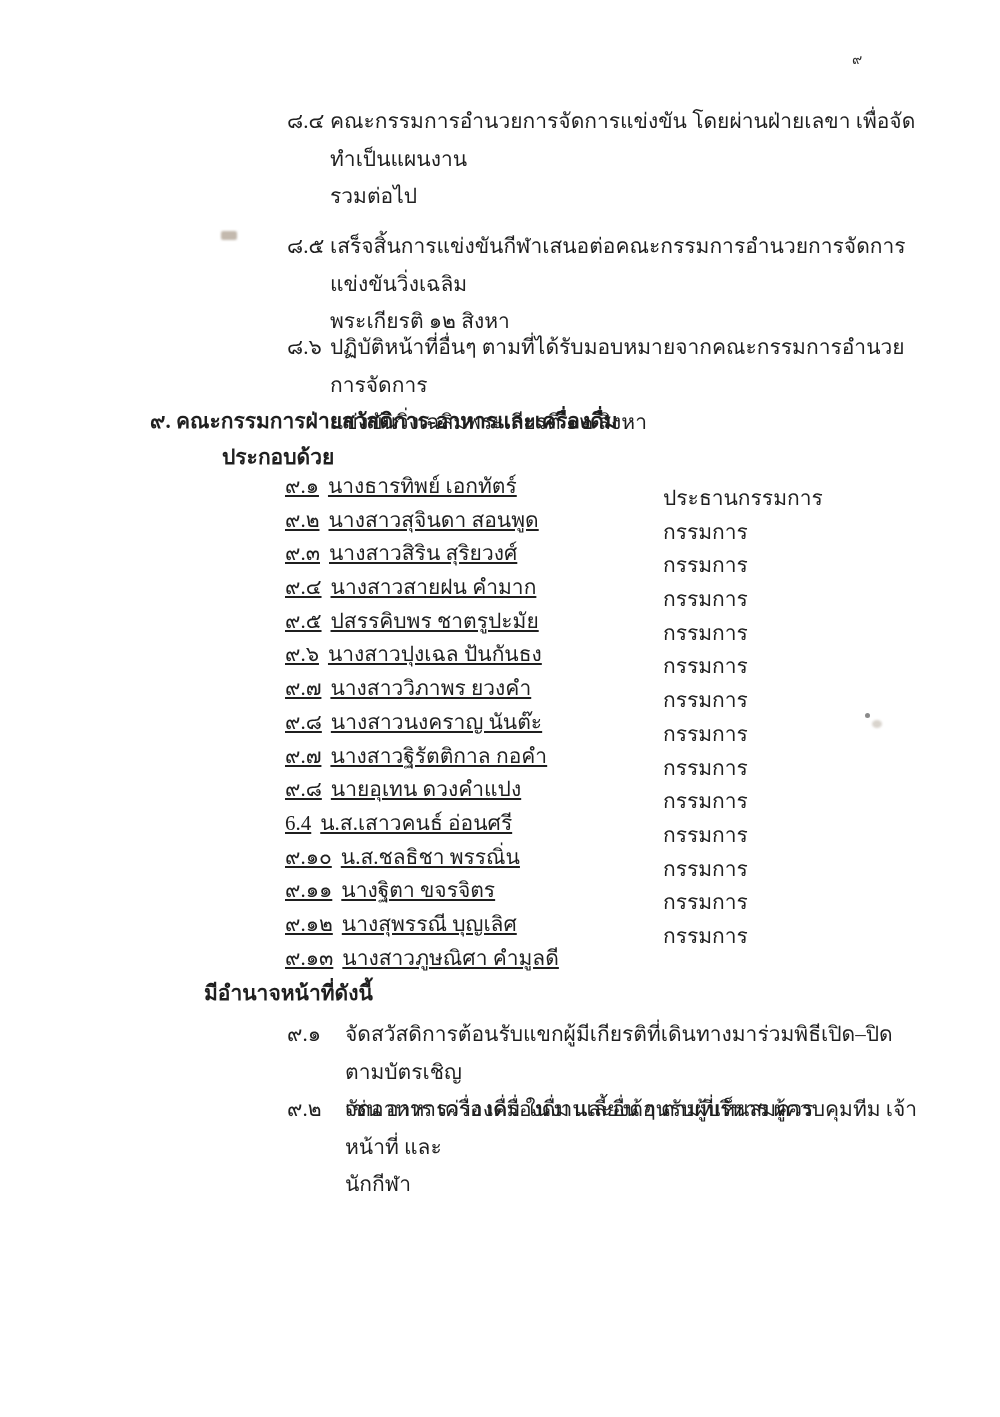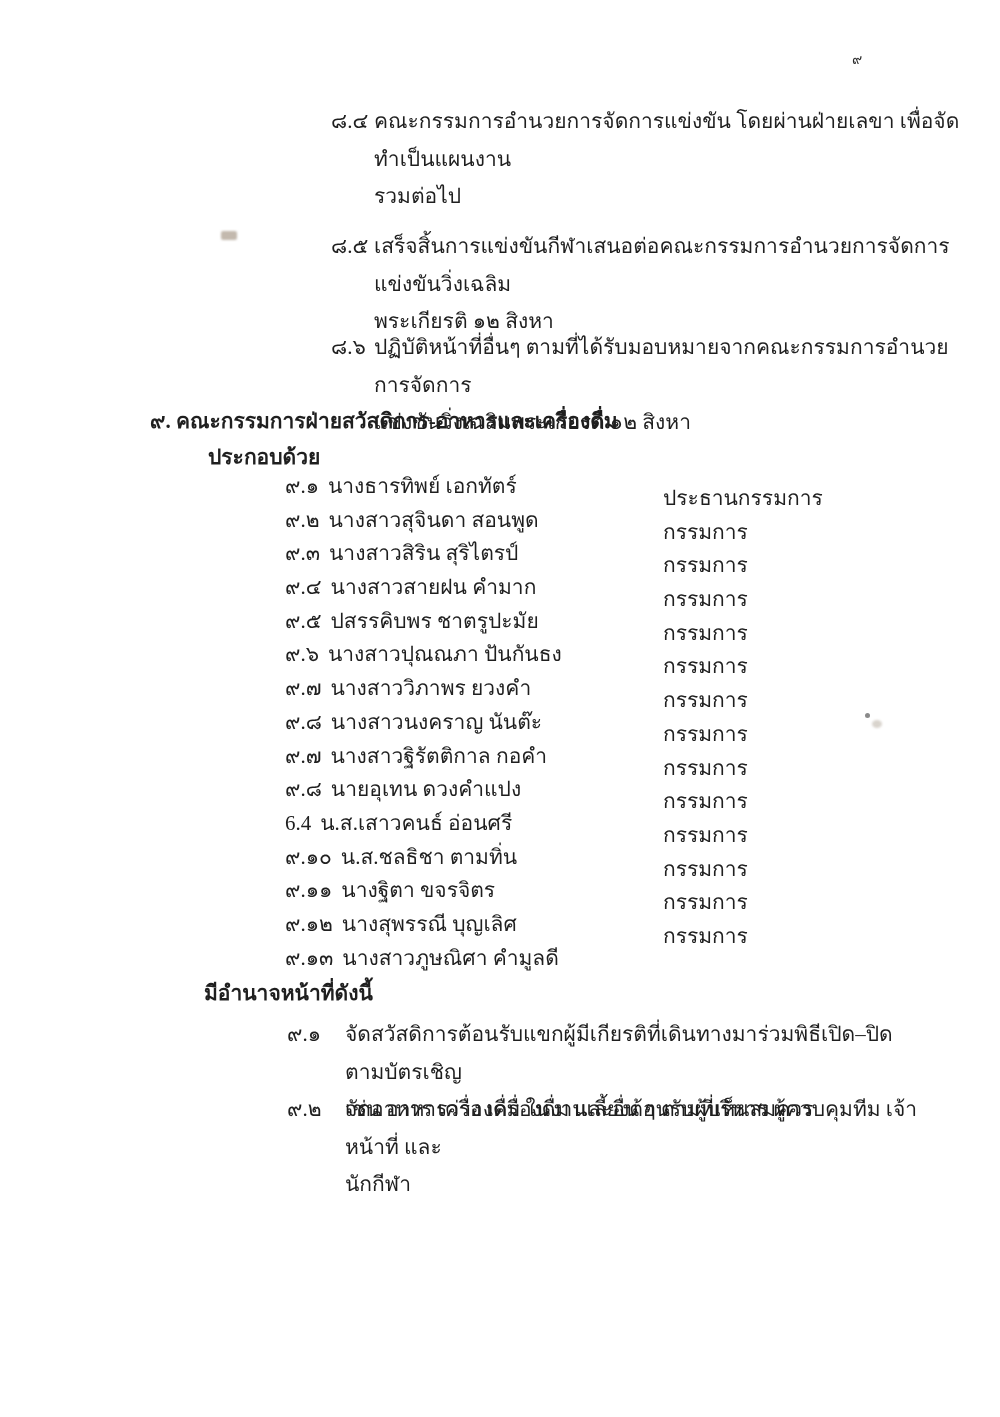--- a/index.html
+++ b/index.html
@@ -32,42 +32,43 @@
     position: absolute;
     left: 287px;
     display: flex;
     align-items: flex-start;
     line-height: 37.7px;
   }
   .num-item .num {
     flex: 0 0 auto;
     white-space: nowrap;
   }
-  .item8 .num { width: 43px; margin-left: 44px; }
+  .item8 .num { width: 43px; }
   .duty .num { width: 58px; }
   .num-item .itext { width: 590px; }
 
   .section-heading {
     position: absolute;
     left: 150px;
     top: 404px;
     font-weight: bold;
   }
   .composed-label {
     position: absolute;
-    left: 208px;
+    left: 222px;
     top: 440px;
     font-weight: bold;
   }
 
   .members {
     position: absolute;
     left: 285px;
     top: 470px;
     width: 640px;
+    text-decoration: underline;
   }
   .mrow {
     position: relative;
     height: 33.7px;
     line-height: 33.7px;
     white-space: nowrap;
   }
   .mrow .mnum { margin-right: 9px; }
   .mrow .mrole {
     position: absolute;
@@ -140,33 +141,33 @@
   <div class="members">
     <div class="mrow">
       <span class="mnum">๙.๑</span><span class="mname">นางธารทิพย์ เอกทัตร์</span>
       <span class="mrole">ประธานกรรมการ</span>
     </div>
     <div class="mrow">
       <span class="mnum">๙.๒</span><span class="mname">นางสาวสุจินดา สอนพูด</span>
       <span class="mrole">กรรมการ</span>
     </div>
     <div class="mrow">
-      <span class="mnum">๙.๓</span><span class="mname">นางสาวสิริน สุริไตรป์</span>
+      <span class="mnum">๙.๓</span><span class="mname">นางสาวสิริน สุริยวงศ์</span>
       <span class="mrole">กรรมการ</span>
     </div>
     <div class="mrow">
       <span class="mnum">๙.๔</span><span class="mname">นางสาวสายฝน คำมาก</span>
       <span class="mrole">กรรมการ</span>
     </div>
     <div class="mrow">
       <span class="mnum">๙.๕</span><span class="mname">ปสรรคิบพร ชาตรูปะมัย</span>
       <span class="mrole">กรรมการ</span>
     </div>
     <div class="mrow">
-      <span class="mnum">๙.๖</span><span class="mname">นางสาวปุณณภา ปันกันธง</span>
+      <span class="mnum">๙.๖</span><span class="mname">นางสาวปุงเฉล ปันกันธง</span>
       <span class="mrole">กรรมการ</span>
     </div>
     <div class="mrow">
       <span class="mnum">๙.๗</span><span class="mname">นางสาววิภาพร ยวงคำ</span>
       <span class="mrole">กรรมการ</span>
     </div>
     <div class="mrow">
       <span class="mnum">๙.๘</span><span class="mname">นางสาวนงคราญ นันต๊ะ</span>
       <span class="mrole">กรรมการ</span>
     </div>
@@ -176,21 +177,21 @@
     </div>
     <div class="mrow">
       <span class="mnum">๙.๘</span><span class="mname">นายอุเทน ดวงคำแปง</span>
       <span class="mrole">กรรมการ</span>
     </div>
     <div class="mrow">
       <span class="mnum">6.4</span><span class="mname">น.ส.เสาวคนธ์ อ่อนศรี</span>
       <span class="mrole">กรรมการ</span>
     </div>
     <div class="mrow">
-      <span class="mnum">๙.๑๐</span><span class="mname">น.ส.ชลธิชา ตามทิ่น</span>
+      <span class="mnum">๙.๑๐</span><span class="mname">น.ส.ชลธิชา พรรณิ่น</span>
       <span class="mrole">กรรมการ</span>
     </div>
     <div class="mrow">
       <span class="mnum">๙.๑๑</span><span class="mname">นางฐิตา ขจรจิตร</span>
       <span class="mrole">กรรมการ</span>
     </div>
     <div class="mrow">
       <span class="mnum">๙.๑๒</span><span class="mname">นางสุพรรณี บุญเลิศ</span>
       <span class="mrole">กรรมการ</span>
     </div>

